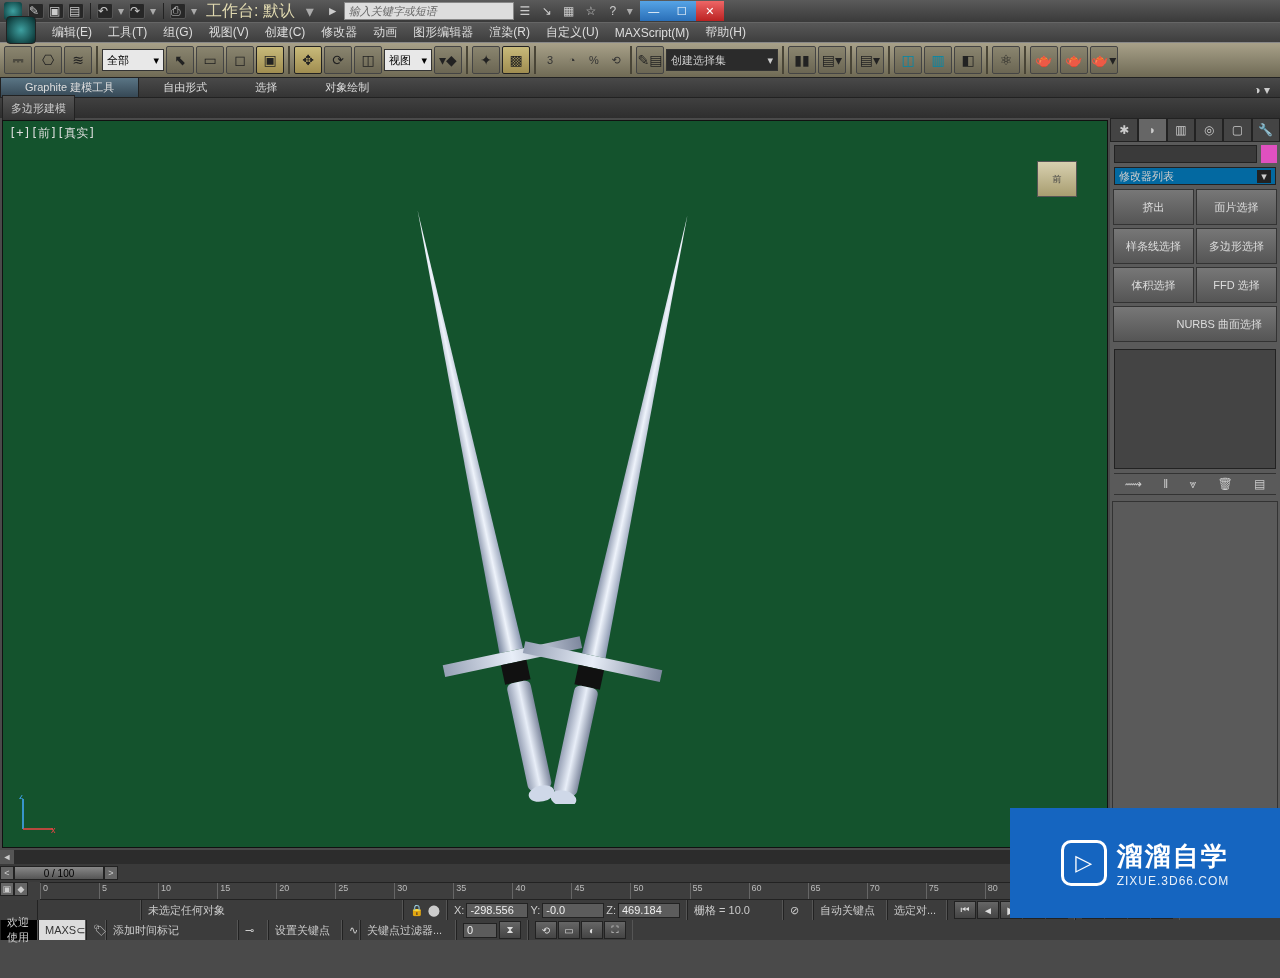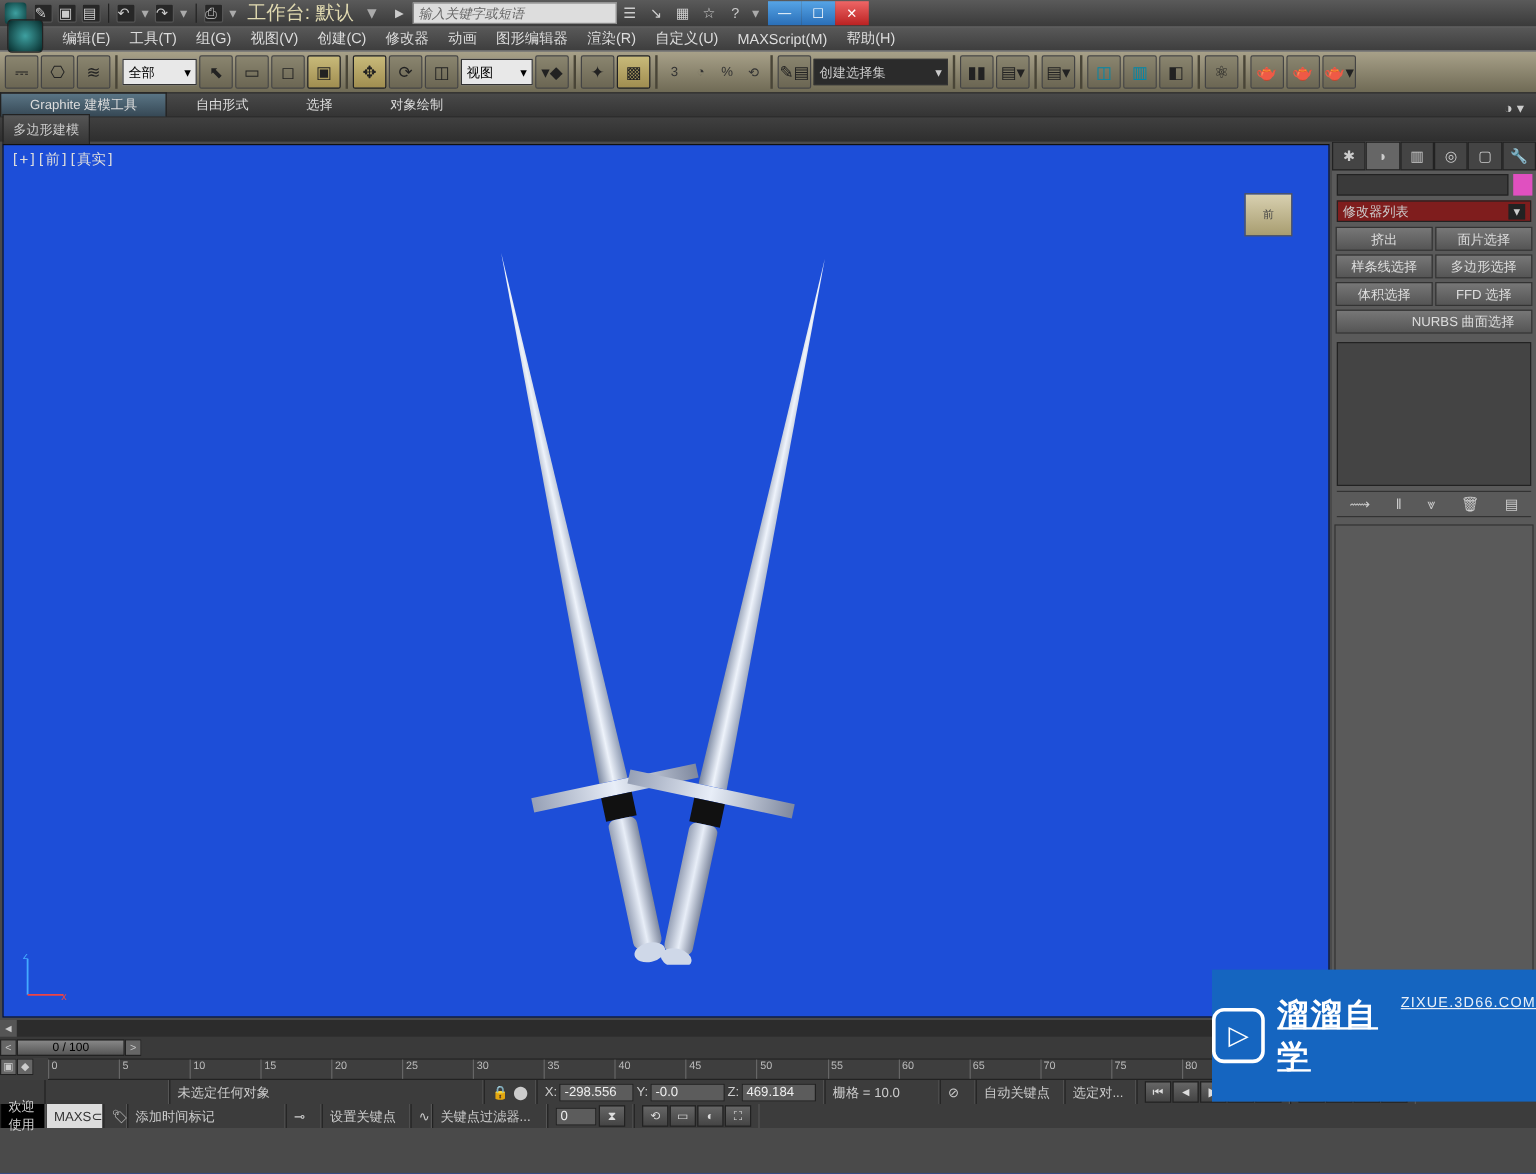--- a/index.html
+++ b/index.html
@@ -38,41 +38,41 @@
 
 .ribbon-tabs { height:20px; background:linear-gradient(#494949,#343434); display:flex; align-items:flex-end; border-bottom:1px solid #222;}
 .ribbon-tab { height:20px; padding:0 24px; color:#ddd; font-size:11px; display:flex; align-items:center;}
 .ribbon-tab.active { background:linear-gradient(#5a7585,#364855); border:1px solid #222; border-bottom:none;}
 .ribbon-chev { margin-left:auto; padding:0 10px; color:#ccc;}
 .ribbon-sub { height:20px; background:linear-gradient(#404040,#2e2e2e); display:flex; align-items:center;}
 .ribbon-sub-item { padding:0 8px; font-size:11px; color:#ccc; background:linear-gradient(#555,#333); border:1px solid #222; margin:1px 0 0 2px; height:28px; display:flex; align-items:center;}
 
 
 .midrow { display:flex; height: 746px;}
-.viewport { flex:1; background:#1d4ed8; border:1px solid #111; position:relative; margin:2px;}
+.viewport { flex:1; background:#14532d; border:1px solid #111; position:relative; margin:2px;}
 .vp-label { position:absolute; top:4px; left:6px; font-family: "SimSun",monospace; font-size:12px; color:#ddd;}
 .vp-cube { position:absolute; top:40px; right:30px; width:40px; height:36px; background:linear-gradient(#d8d0b0,#a89d70); border:1px solid #555; color:#444; font-size:9px; display:flex; align-items:center; justify-content:center;}
 .vp-axis { position:absolute; bottom:12px; left:14px;}
 .vp-scroll { height:14px; background:#2c2c2c; display:flex; align-items:center;}
 .vp-sb-arrow { width:14px; height:14px; background:#555; display:flex; align-items:center; justify-content:center; font-size:9px;}
 
 
 .cmdpanel { width:170px; background:#5a5a5a; display:flex; flex-direction:column;}
 .cp-tabs { height:24px; display:flex; background:#444;}
 .cp-tab { flex:1; border:1px solid #222; display:flex; align-items:center; justify-content:center; color:#ccc;}
 .cp-tab.active { background:#666;}
 .cp-name { height:18px; background:#3a3a3a; border:1px solid #222; margin:3px 4px 2px;}
 .cp-color { width:16px; height:18px; background:#e050c0; margin:3px 3px 2px 0;}
 .cp-namerow { display:flex;}
 .cp-namerow .cp-name{flex:1;}
-.cp-modcombo { height:18px; background:#7f1d1d; border:1px solid #222; margin:2px 4px; color:#ccc; font-size:11px; display:flex; align-items:center; padding:0 4px;}
+.cp-modcombo { height:18px; background:#0369a1; border:1px solid #222; margin:2px 4px; color:#ccc; font-size:11px; display:flex; align-items:center; padding:0 4px;}
 .cp-modcombo .arrow{ margin-left:auto; background:#222; width:14px; text-align:center;}
 .cp-modbtns { padding:2px 3px;}
 .cp-modbtns .row{ display:flex; gap:2px; margin-bottom:3px;}
-.cp-modbtn { flex:1; height:20px; background:linear-gradient(#777,#555); border:1px solid #333; color:#ddd; font-size:11px; display:flex; align-items:center; justify-content:center;}
+.cp-modbtn { flex:1; height:36px; background:linear-gradient(#777,#555); border:1px solid #333; color:#ddd; font-size:11px; display:flex; align-items:center; justify-content:center;}
 .cp-modbtn.wide { width:100%;}
 .cp-stack { height:120px; background:#444; border:1px solid #222; margin:2px 4px;}
 .cp-stacktools { height:22px; display:flex; align-items:center; justify-content:space-around; margin:2px 4px; border-top:1px solid #333; border-bottom:1px solid #333;}
 .cp-rollup { flex:1; background:#5a5a5a; margin:4px 2px; border:1px solid #333;}
 
 
 .swords { position:absolute; left:50%; top:50%; transform:translate(-50%,-50%);}
 
 
 .timeslider-row { height:18px; background:#3a3a3a; display:flex; align-items:center;}
@@ -83,21 +83,21 @@
 .tick { flex:1; border-left:1px solid #666; font-size:9px; color:#bbb; padding-left:2px;}
 .statusbar { height:20px; background:#3c3c3c; display:flex; align-items:center; font-size:11px; color:#ccc;padding-left:37px;}
 .sb-cell { border-left:1px solid #222; border-right:1px solid #555; height:100%; display:flex; align-items:center; padding:0 6px;}
 .sb-field { height:15px; background:#5c5c5c; border:1px solid #222; color:#eee; padding:0 3px; min-width:62px; font-size:11px; display:flex; align-items:center;}
 .playback-btn { width:22px; height:18px; background:linear-gradient(#666,#444); border:1px solid #222; display:flex; align-items:center; justify-content:center; font-size:10px; color:#ddd;}
 .statusbar2 { height:20px; background:#3c3c3c; display:flex; align-items:center; font-size:11px; color:#ccc;}
 
 
 .watermark { position:absolute; right:0; bottom:60px; width:270px; height:110px; background:#1565c0; display:flex; align-items:center; justify-content:center; gap:10px; color:#fff;}
 .watermark .wm-icon{ width:46px; height:46px; border:3px solid #fff; border-radius:10px; display:flex; align-items:center; justify-content:center; font-size:22px;}
-.watermark .wm-text { display:flex; flex-direction:row;text-decoration:underline;}
+.watermark .wm-text { display:flex; flex-direction:column;}
 .watermark .wm-big { font-size:26px; font-weight:bold; letter-spacing:2px;}
 .watermark .wm-small { font-size:12px; letter-spacing:1px; opacity:0.9;}
 </style>
 </head>
 <body>
 
 <div class="titlebar">
   <span class="tb-app-icon"></span>
   <span class="tb-icon">✎</span>
   <span class="tb-icon">▣</span>
@@ -152,21 +152,21 @@
       <span class="arrow">▾</span>
     </div>
   <div class="tool-btn">⬉</div>
   <div class="tool-btn">▭</div>
   <div class="tool-btn">◻</div>
   <div class="tool-btn active">▣</div>
   <div class="tool-sep"></div>
   <div class="tool-btn active">✥</div>
   <div class="tool-btn">⟳</div>
   <div class="tool-btn">◫</div>
-  <div class="tool-combo" style="width:60px">
+  <div class="tool-combo" style="width:48px">
       <span>视图</span>
       <span class="arrow">▾</span>
     </div>
   <div class="tool-btn">▾◆</div>
   <div class="tool-sep"></div>
   <div class="tool-btn">✦</div>
   <div class="tool-btn active">▩</div>
   <div class="tool-sep"></div>
   <span class="snap-icon">3</span>
   <span class="snap-icon">◔</span>

